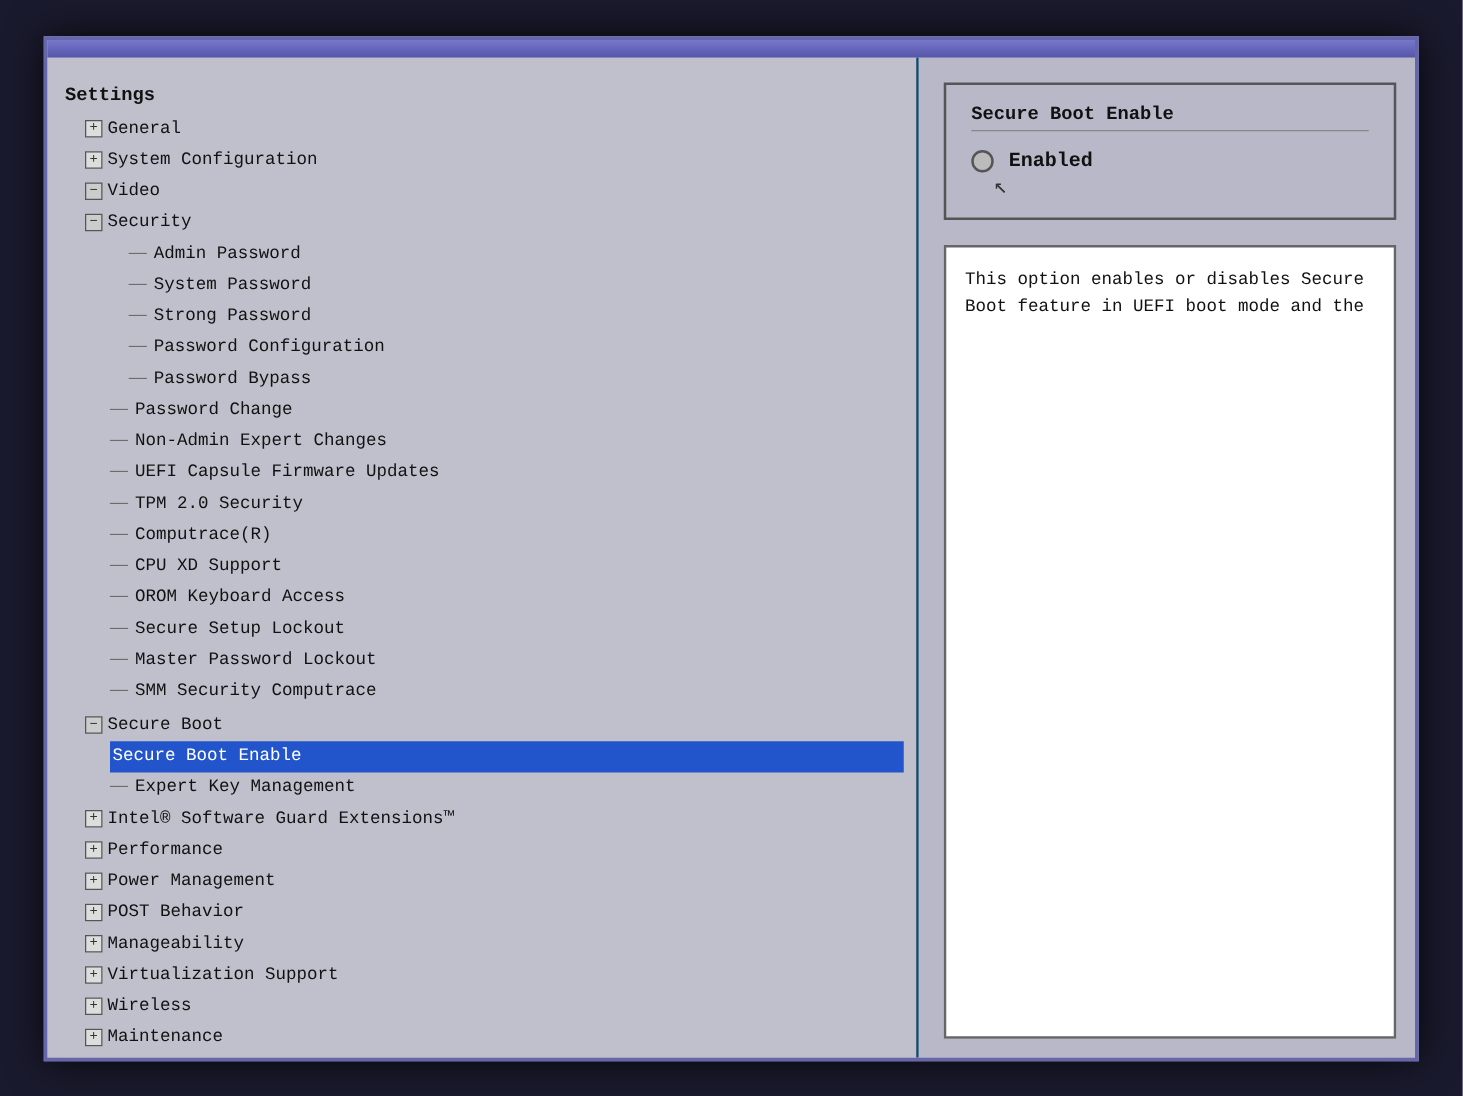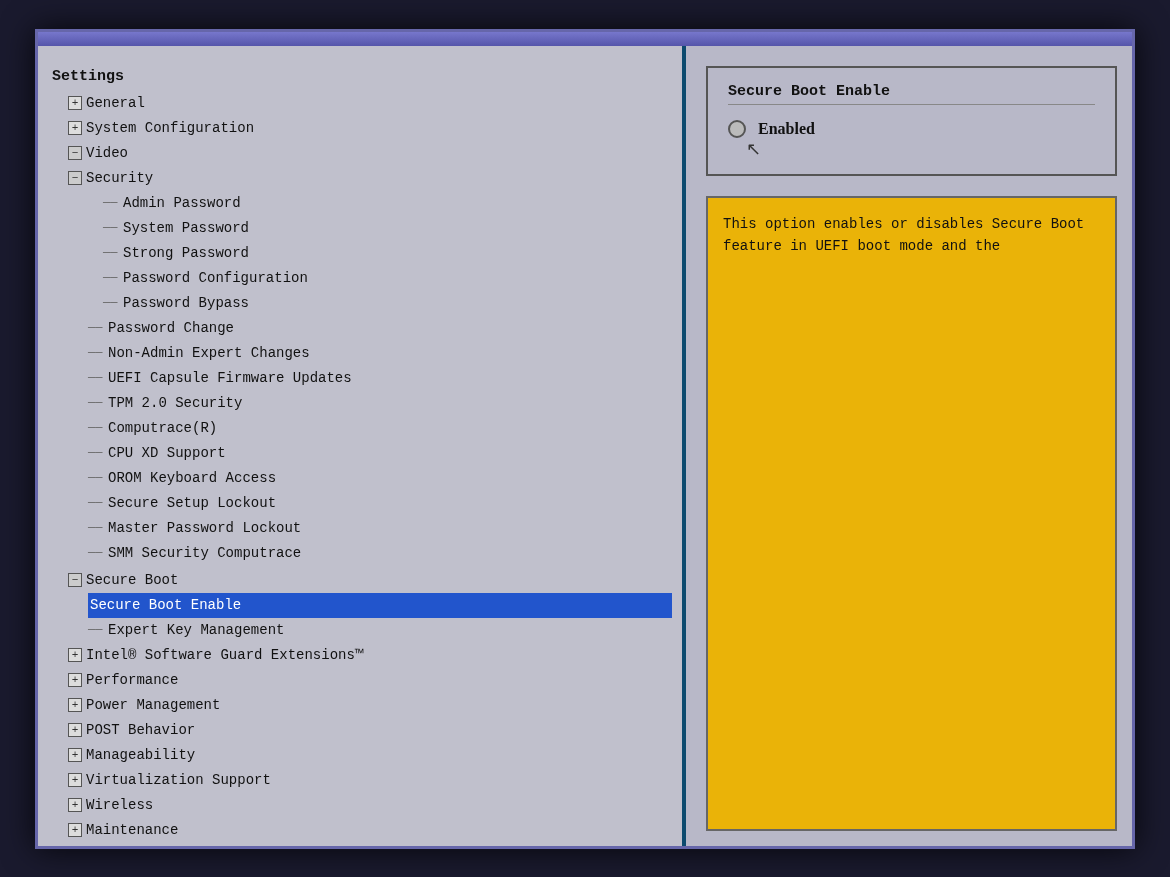--- a/index.html
+++ b/index.html
@@ -29,22 +29,22 @@
       position: absolute;
       top: 0;
       left: 0;
       right: 0;
       height: 14px;
       background: linear-gradient(to bottom, #7777cc, #5555aa);
     }
 
     
     .left-panel {
-      width: 648px;
-      border-right: 4px solid #0c4a6e;
+      width: 697px;
+      border-right: 2px solid #0c4a6e;
       padding: 20px 10px 10px 10px;
       background: #c0c0cc;
       overflow: hidden;
       margin-top: 14px;
     }
 
     .tree-root-label {
       font-size: 15px;
       font-weight: bold;
       color: #111;
@@ -163,21 +163,21 @@
 
     .radio-label {
       font-size: 16px;
       color: #111;
       font-weight: bold;
     }
 
     .description-box {
       border: 2px solid #666;
       padding: 15px;
-      background: #eab308;
+      background: #ffffff;
       font-size: 14px;
       color: #111;
       line-height: 1.6;
       flex: 1;
     }
   </style>
 </head>
 <body>
 
 <div class="bios-screen">
@@ -334,21 +334,21 @@
       <span class="expand-icon">+</span>
       <span>Maintenance</span>
     </div>
   </div>
 
   <div class="right-panel">
     <div class="secure-boot-group">
       <div class="group-title">Secure Boot Enable</div>
 
 
-      <div class="radio-option" style="position:relative;font-family:Liberation Serif, serif;">
+      <div class="radio-option" style="position:relative;">
         <div class="radio-btn unselected">
         </div>
         <span class="radio-label">Enabled</span>
 
         <span style="position:absolute; left:18px; top:18px; font-size:18px; color:#333; pointer-events:none;">↖</span>
       </div>
     </div>
 
     <div class="description-box">
       <span>This option enables or disables Secure Boot feature in UEFI boot mode and the</span>

